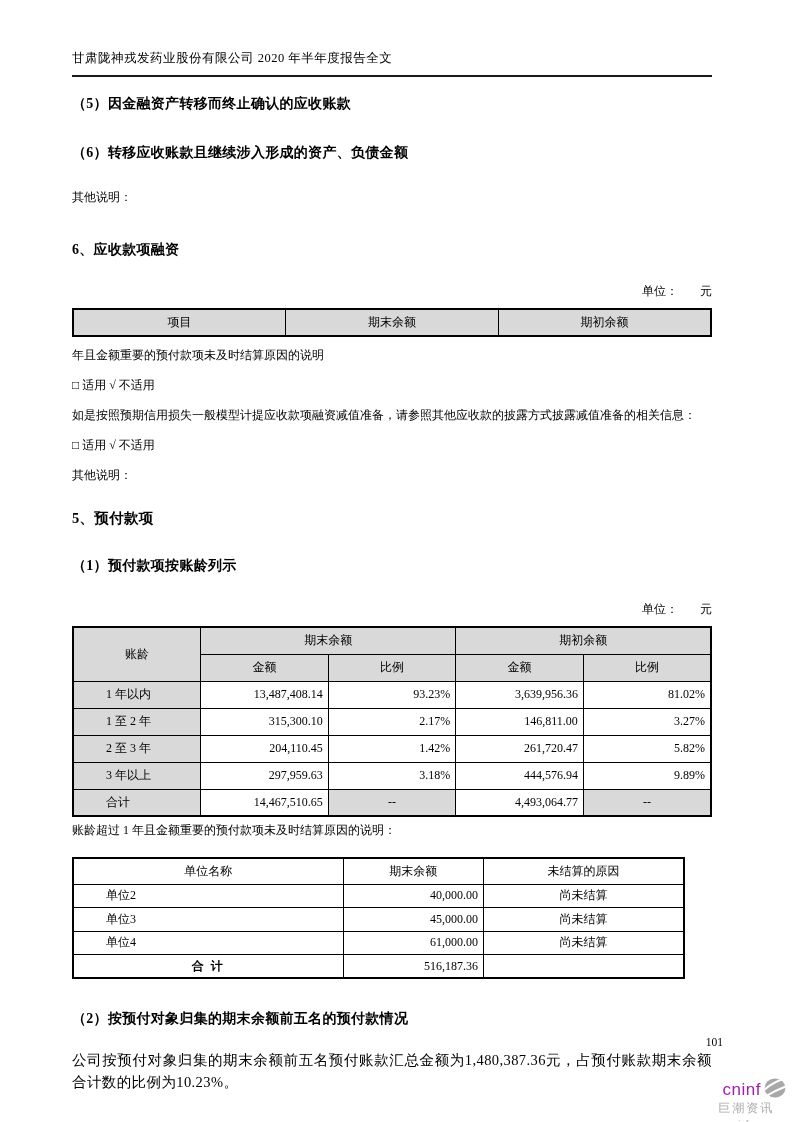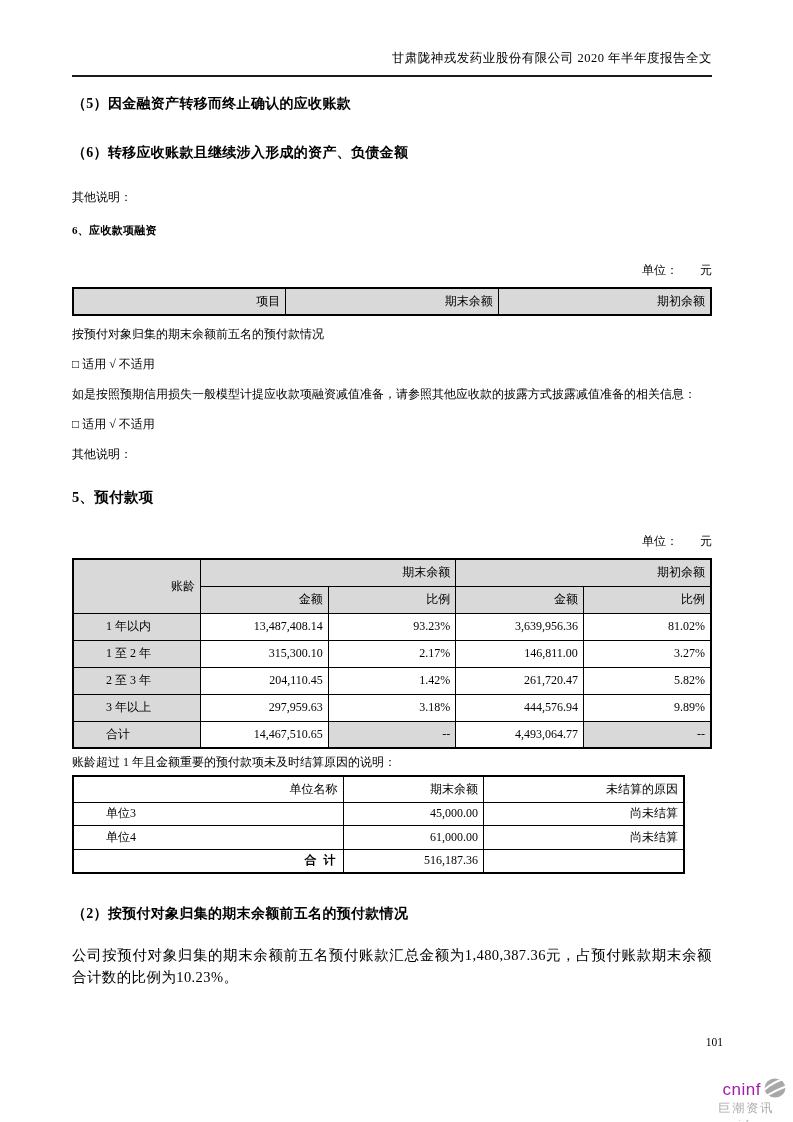--- a/index.html
+++ b/index.html
@@ -6,57 +6,57 @@
   html,body { background:#e8e8e8; }
   body { font-family:"Liberation Serif","DejaVu Serif",serif; color:#000; }
   .page{
     position:relative; width:793px; height:1122px; margin:0 auto;
     background:#ffffff; overflow:hidden;
   }
   .content{ padding:0 81px 0 72px; }
 
   
   .doc-header{ padding-top:50px; border-bottom:2px solid #1a1a1a; padding-bottom:8px;
-               text-align:right; font-size:12.5px; letter-spacing:.5px; }
+               text-align:left; font-size:12.5px; letter-spacing:.5px; }
 
   
   .h-bold{ font-weight:bold; font-size:14px; letter-spacing:.3px; }
   .h5{ margin-top:18px; }
   .h6{ margin-top:31px; }
   .body-txt{ font-size:12px; }
   .other1{ margin-top:27px; }
-  .hs6{ margin-top:17px; font-size:11px; }
+  .hs6{ margin-top:35px; font-size:14px; }
   .unit-line{ display:flex; justify-content:flex-end; gap:22px; font-size:12px; }
   .unit1{ margin-top:24px; }
 
   
   table{ border-collapse:collapse; width:100%; table-layout:fixed; }
   table, td, th{ border:1px solid #000; }
   table{ border-width:2px; }
   td, th{ font-size:12px; font-weight:normal; padding:0 5px; overflow:hidden; white-space:nowrap; }
   .gray{ background:#d9d9d9; }
-  .c{ text-align:right; } .r{ text-align:right; } .l{ text-align:left;padding-left:32px; }
+  .c{ text-align:center; } .r{ text-align:right; } .l{ text-align:left;padding-left:32px; }
 
   .t1{ margin-top:8px; }
   .t1 th{ height:27px; }
 
   .note{ margin-top:10px; font-size:12px; }
   .note-tight{ margin-top:13px; font-size:12px; }
 
   .hs7{ margin-top:25px; font-size:14.5px; }
   .hsub1{ margin-top:29px; }
   .unit2{ margin-top:26px; }
 
   .t2{ margin-top:8px; }
   .t2 th{ height:27px; }
   .t2 td{ height:27px; }
   .t2 .agecol{ width:20%;margin-top:47px; }
 
   .overdue-note{ margin-top:5px; font-size:12px; }
-  .t3{ margin-top:4px; width:613px; }
+  .t3{ margin-top:18px; width:613px; }
   .t3 th{ height:26px; }
   .t3 td{ height:23.5px; }
   .t3 .namecol{ width:44.2%; } .t3 .amtcol{ width:23%; }
   .t3 .total-name{ font-weight:bold; letter-spacing:2px; }
 
   .hsub2{ margin-top:31px; }
   .closing{ margin-top:21px; font-size:14.5px; line-height:1.55; text-align:justify; letter-spacing:.4px; }
 
   
   .page-number{ position:absolute; top:1036px; right:70px; font-size:11.5px; }
@@ -89,27 +89,28 @@
     <table class="t1">
       <tbody>
           <tr>
         <th class="gray c">项目</th>
         <th class="gray c">期末余额</th>
         <th class="gray c">期初余额</th>
       </tr>
     </tbody>
       </table>
 
-    <div class="note">按预付对象归集的期末余额前五名的预付款情况</div>
+    <div class="note">年且金额重要的预付款项未及时结算原因的说明</div>
     <div class="note-tight">□ 适用 √ 不适用</div>
     <div class="note-tight">如是按照预期信用损失一般模型计提应收款项融资减值准备，请参照其他应收款的披露方式披露减值准备的相关信息：</div>
     <div class="note-tight">□ 适用 √ 不适用</div>
     <div class="note-tight">其他说明：</div>
 
     <div class="h-bold hs7">5、预付款项</div>
+    <div class="h-bold hsub1">（1）预付款项按账龄列示</div>
 
     <div class="unit-line unit2">
       <span>单位：</span>
       <span>元</span>
     </div>
 
     <table class="t2">
       <tbody>
           <tr>
         <th class="gray c agecol" rowspan="2">账龄</th>
@@ -161,20 +162,25 @@
       </table>
 
     <div class="overdue-note">账龄超过 1 年且金额重要的预付款项未及时结算原因的说明：</div>
 
     <table class="t3">
       <tbody>
           <tr>
         <th class="c namecol">单位名称</th>
         <th class="c amtcol">期末余额</th>
         <th class="c">未结算的原因</th>
+      </tr>
+      <tr>
+        <td class="l">单位2</td>
+        <td class="r">40,000.00</td>
+        <td class="c">尚未结算</td>
       </tr>
       <tr>
         <td class="l">单位3</td>
         <td class="r">45,000.00</td>
         <td class="c">尚未结算</td>
       </tr>
       <tr>
         <td class="l">单位4</td>
         <td class="r">61,000.00</td>
         <td class="c">尚未结算</td>

